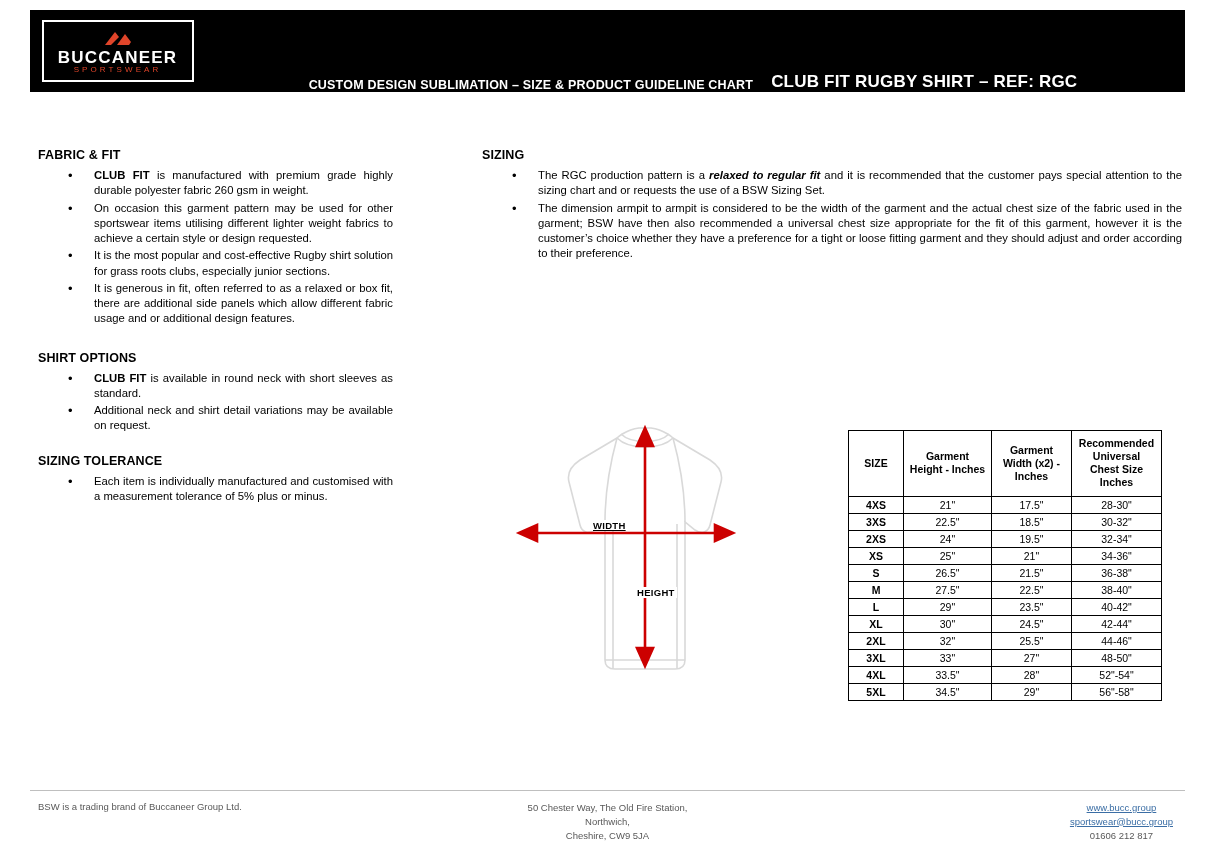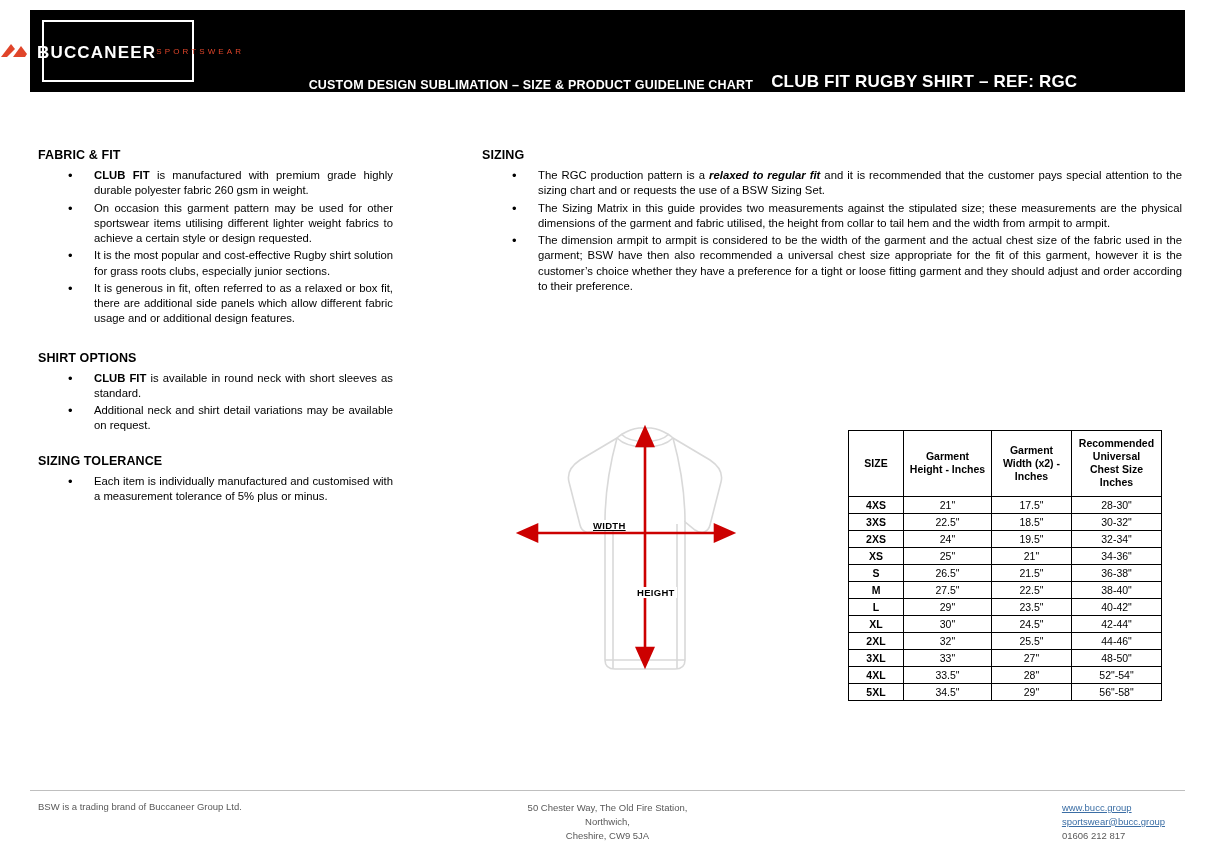--- a/index.html
+++ b/index.html
@@ -17,21 +17,21 @@
     position: absolute; left: 30px; top: 10px; width: 1155px; height: 82px;
     background: #000000;
     display: flex; align-items: stretch;
   }
   .logo-box {
     width: 175px; display: flex; align-items: center; justify-content: center;
   }
   .logo-frame {
     border: 2px solid #ffffff;
     width: 152px; height: 62px;
-    display: flex; flex-direction: row; align-items: center; justify-content: center;
+    display: flex; flex-direction: column; align-items: center; justify-content: center;
     padding-top: 2px;
   }
   .logo-mark { width: 46px; height: 16px; position: relative; margin-bottom: 2px; }
   .logo-word {
     color: #ffffff; font-weight: bold; font-size: 17px; letter-spacing: 1.2px;
     line-height: 1;
   }
   .logo-sub {
     color: #e0452a; font-size: 8px; letter-spacing: 3.1px; margin-top: 0; line-height: 1;
   }
@@ -100,21 +100,21 @@
   .footer-rule {
     position: absolute; left: 30px; top: 790px; width: 1155px;
     border-top: 1px solid #bfbfbf;
   }
   .footer {
     position: absolute; left: 30px; top: 798px; width: 1155px; height: 50px;
     font-size: 9.5px; color: #595959;
   }
   .footer-left { position: absolute; left: 8px; top: 3px; }
   .footer-center { position: absolute; left: 0; right: 0; text-align: center; top: 3px; line-height: 1.45; }
-  .footer-right { position: absolute; right: 20px; top: 3px; text-align: left; line-height: 1.45; }
+  .footer-right { position: absolute; right: 12px; top: 3px; text-align: center; line-height: 1.45; }
   .footer-right a { color: #3b6ea5; text-decoration: underline; display: block; }
   .footer-right .plain { color: #595959; text-decoration: none; display: block; }
 </style>
 </head>
 <body>
 
 <div class="page">
 
   <div class="header">
     <div class="logo-box">
@@ -158,21 +158,20 @@
     <h2 class="sec">SIZING TOLERANCE</h2>
     <ul class="bul">
       <li>Each item is individually manufactured and customised with a measurement tolerance of 5% plus or minus.</li>
     </ul>
   </div>
 
   <div class="col-right">
     <h2 class="sec">SIZING</h2>
     <ul class="bul">
       <li>The RGC production pattern is a <span class="bolditalic">relaxed to regular fit</span> and it is recommended that the customer pays special attention to the sizing chart and or requests the use of a BSW Sizing Set.</li>
-      <li>The Sizing Matrix in this guide provides two measurements against the stipulated size; these measurements are the physical dimensions of the garment and fabric utilised, the height from collar to tail hem and the width from armpit to armpit.</li>
       <li>The dimension armpit to armpit is considered to be the width of the garment and the actual chest size of the fabric used in the garment; BSW have then also recommended a universal chest size appropriate for the fit of this garment, however it is the customer’s choice whether they have a preference for a tight or loose fitting garment and they should adjust and order according to their preference.</li>
     </ul>
   </div>
 
   <div class="diagram">
     <svg width="280" height="275" viewBox="0 0 280 275">
       <g fill="none" stroke="#d9d9d9" stroke-width="1.6">
 
         <path d="M112,18 C112,18 120,10 134,8 L146,8 C160,10 168,18 168,18
                  L205,40 C214,46 218,54 216,62

